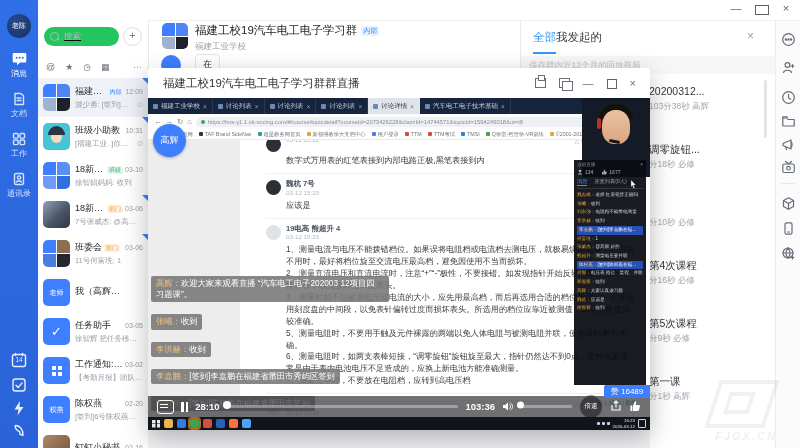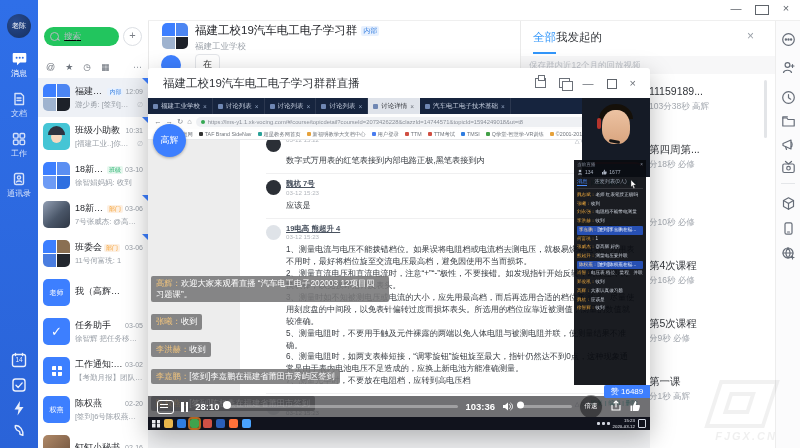--- a/index.html
+++ b/index.html
@@ -144,21 +144,21 @@
 
   
   .b-content{position:absolute;left:0;top:42px;width:100%;bottom:13px;background:#ededed;overflow:hidden;}
   .forum-card{position:absolute;left:92px;right:0;top:0;bottom:0;background:#fff;padding:0 8px 0 26px;box-sizing:border-box;}
   .post{border-top:1px solid #f0f0f1;padding:5px 0 6px 0;position:relative;}
   .post.first{border-top:none;margin-top:-9px;}
   .post-h{display:flex;align-items:flex-start;gap:5px;}
   .post-av{width:15px;height:15px;border-radius:50%;flex:none;margin-top:1px;}
   .pav-dark{background:#2b2f36;}
   .pav-light{background:#dfe3e8;}
-  .post-name{font-size:7.5px;color:#4a5360;font-weight:bold;line-height:1.3;text-decoration:underline;}
+  .post-name{font-size:7.5px;color:#4a5360;font-weight:bold;line-height:1.3;}
   .post-time{font-size:6.2px;color:#b3b7bd;line-height:1.3;}
   .post-actions{margin-left:auto;font-size:6.2px;color:#2aa79b;white-space:nowrap;padding-right:4px;display:flex;gap:6px;align-items:center;}
   .pa-cnt{color:#a6abb2;}
   .pa-cnt::before{content:"△ ";}
   .post-text{font-size:8.2px;color:#3c4046;line-height:1.45;margin:3px 0 0 20px;white-space:pre-line;padding-right:6px;}
 
   
   .streamer-av{position:absolute;left:5px;top:26px;width:33px;height:33px;border-radius:50%;background:#3d7fff;
      color:#fff;font-size:9px;display:flex;align-items:center;justify-content:center;z-index:6;box-shadow:0 1px 3px rgba(0,0,0,.3);}
   .danmaku{position:absolute;left:3px;top:178px;width:240px;z-index:7;}
@@ -515,26 +515,26 @@
 <div class="rightpanel">
   <div class="rp-tabs">
     <span class="rp-tab active">全部</span>
       <span class="rp-tab">我发起的</span>
   </div>
   <span class="rp-close">×</span>
   <div class="rp-notice">保存群内近12个月的回放视频</div>
   <div class="rp-list">
     <div class="rp-item">
         <div class="rp-thumb"></div>
-        <div class="rp-title">11159189...</div>
+        <div class="rp-title">20200312...</div>
         <div class="rp-meta">103分38秒 高辉</div>
       </div>
       <div class="rp-item">
         <div class="rp-thumb"></div>
-        <div class="rp-title">第四周第...</div>
+        <div class="rp-title">调零旋钮...</div>
         <div class="rp-meta">分18秒 必修</div>
       </div>
       <div class="rp-item">
         <div class="rp-thumb"></div>
         <div class="rp-meta">分10秒 必修</div>
       </div>
       <div class="rp-item">
         <div class="rp-thumb"></div>
         <div class="rp-title">第4次课程</div>
         <div class="rp-meta">分16秒 必修</div>

